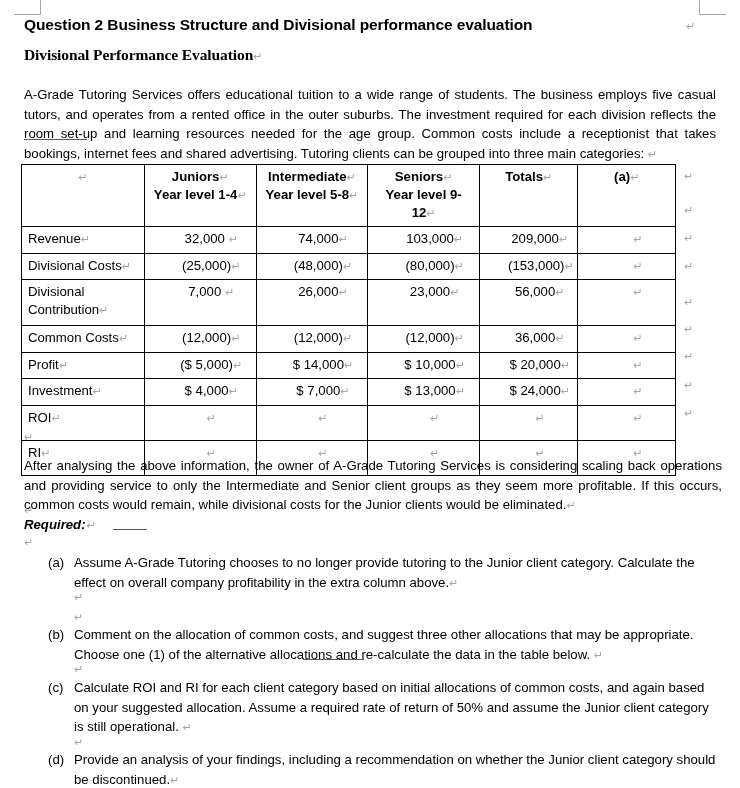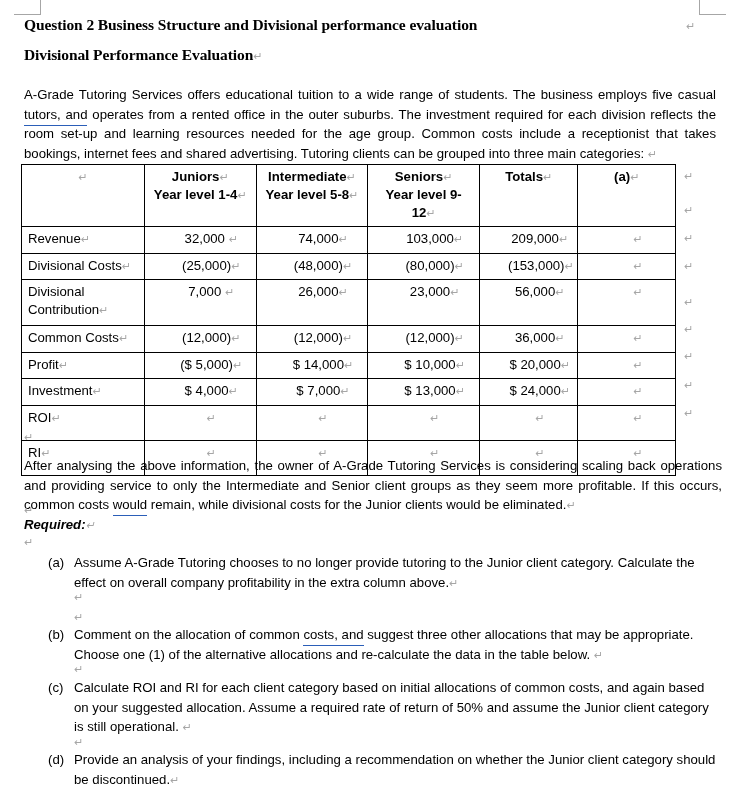--- a/index.html
+++ b/index.html
@@ -43,21 +43,21 @@
   }
   .pilcrow-abs {
     position: absolute;
     color: #a6a6a6;
     font-size: 11px;
     font-family: "Liberation Sans", sans-serif;
   }
 
   
   h1.doc-title {
-    font-family: Liberation Serif, serif;
+    font-family: Liberation Sans, sans-serif;
     font-size: 15.5px;
     font-weight: bold;
     margin: 0;
     padding: 0;
     position: absolute;
     left: 24px;
     top: 16px;
     white-space: nowrap;
     letter-spacing: -0.1px;
   }
@@ -88,21 +88,21 @@
     width: 692px;
   }
   #analysis-para {
     left: 24px;
     top: 443px;
     width: 698px;
   }
 
   .grammar-underline {
     border-bottom: 1.4px solid #2b5eb8;
-    padding-bottom: 3px;
+    padding-bottom: 17px;
   }
 
   .required-label {
     position: absolute;
     left: 24px;
     top: 517px;
     font-size: 13.2px;
     font-weight: bold;
     font-style: italic;
     text-align: right;

